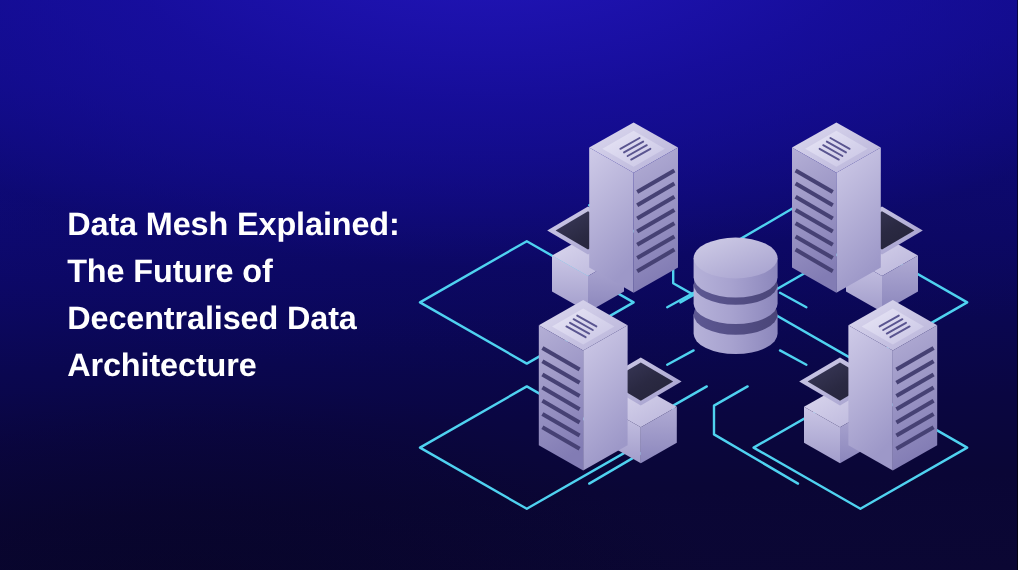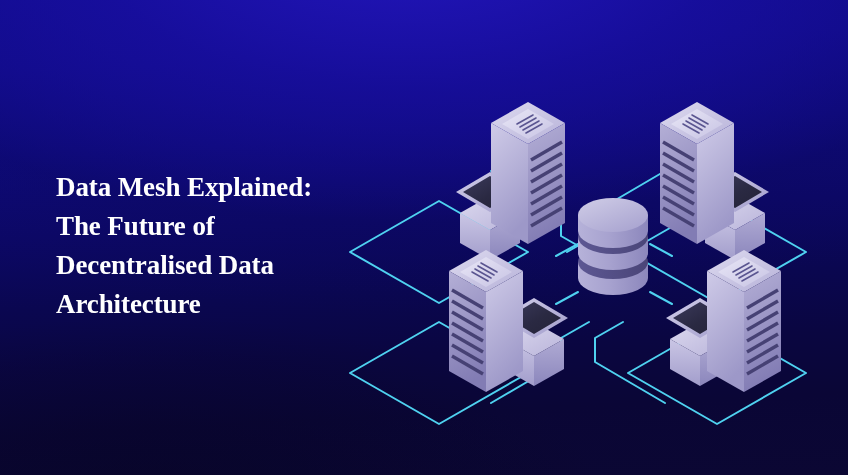--- a/index.html
+++ b/index.html
@@ -6,21 +6,21 @@
   html, body {
     margin: 0;
     padding: 0;
     background: #000;
   }
   #banner {
     position: relative;
     width: 848px;
     height: 475px;
     overflow: hidden;
-    font-family: Liberation Serif, serif;
+    font-family: Liberation Sans, sans-serif;
     background:
       radial-gradient(ellipse 120% 95% at 48% -12%,
         rgba(36, 22, 190, 0.95) 0%,
         rgba(24, 14, 156, 0.75) 32%,
         rgba(12, 8, 96, 0.30) 62%,
         rgba(10, 6, 60, 0.0) 82%),
       linear-gradient(177deg,
         #120d9c 0%,
         #110c92 14%,
         #0e0a7e 30%,

